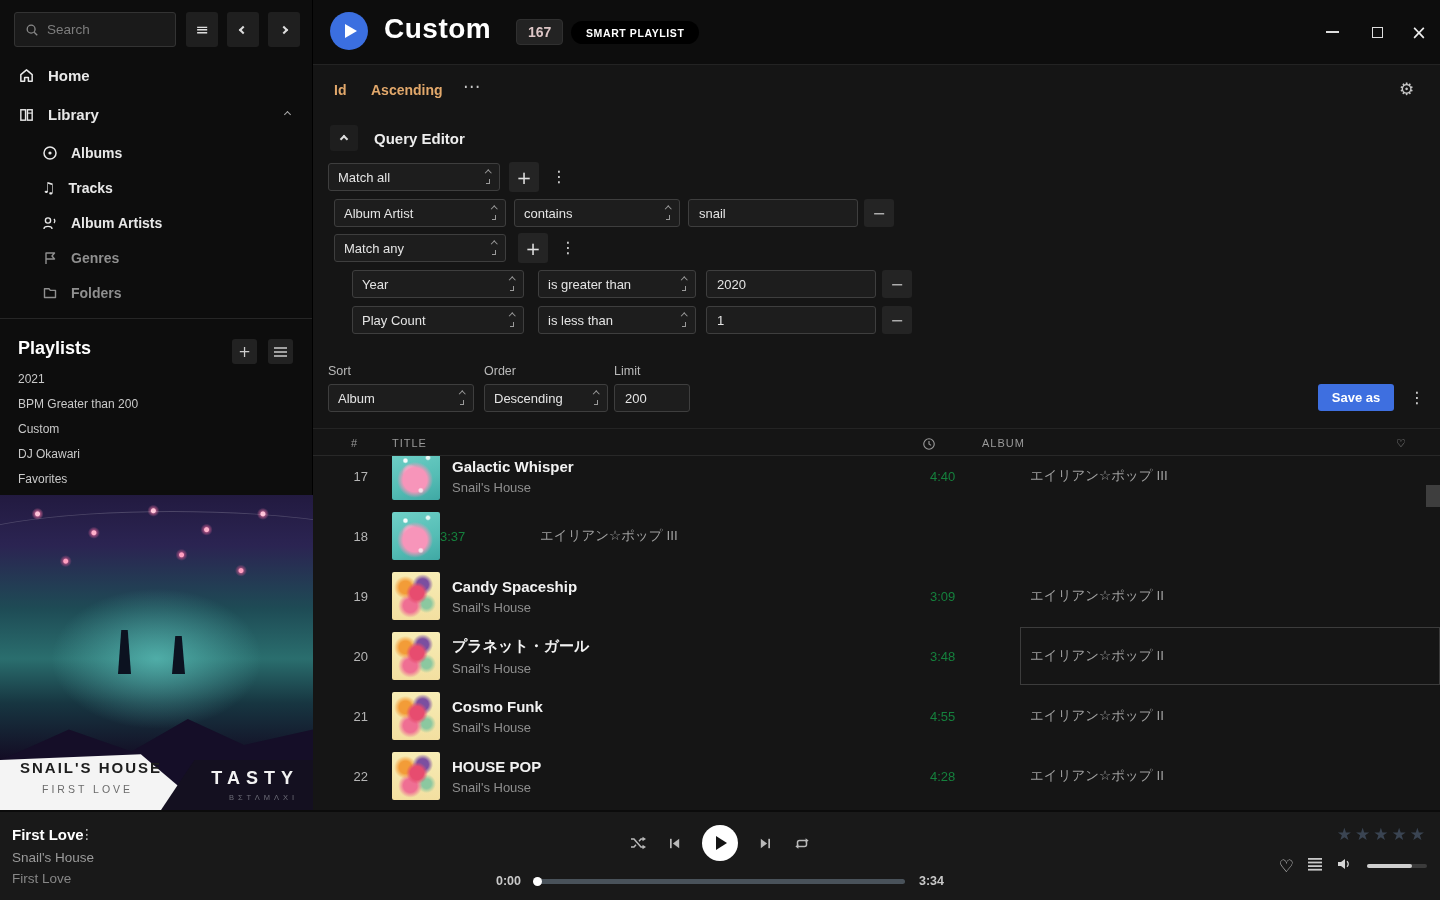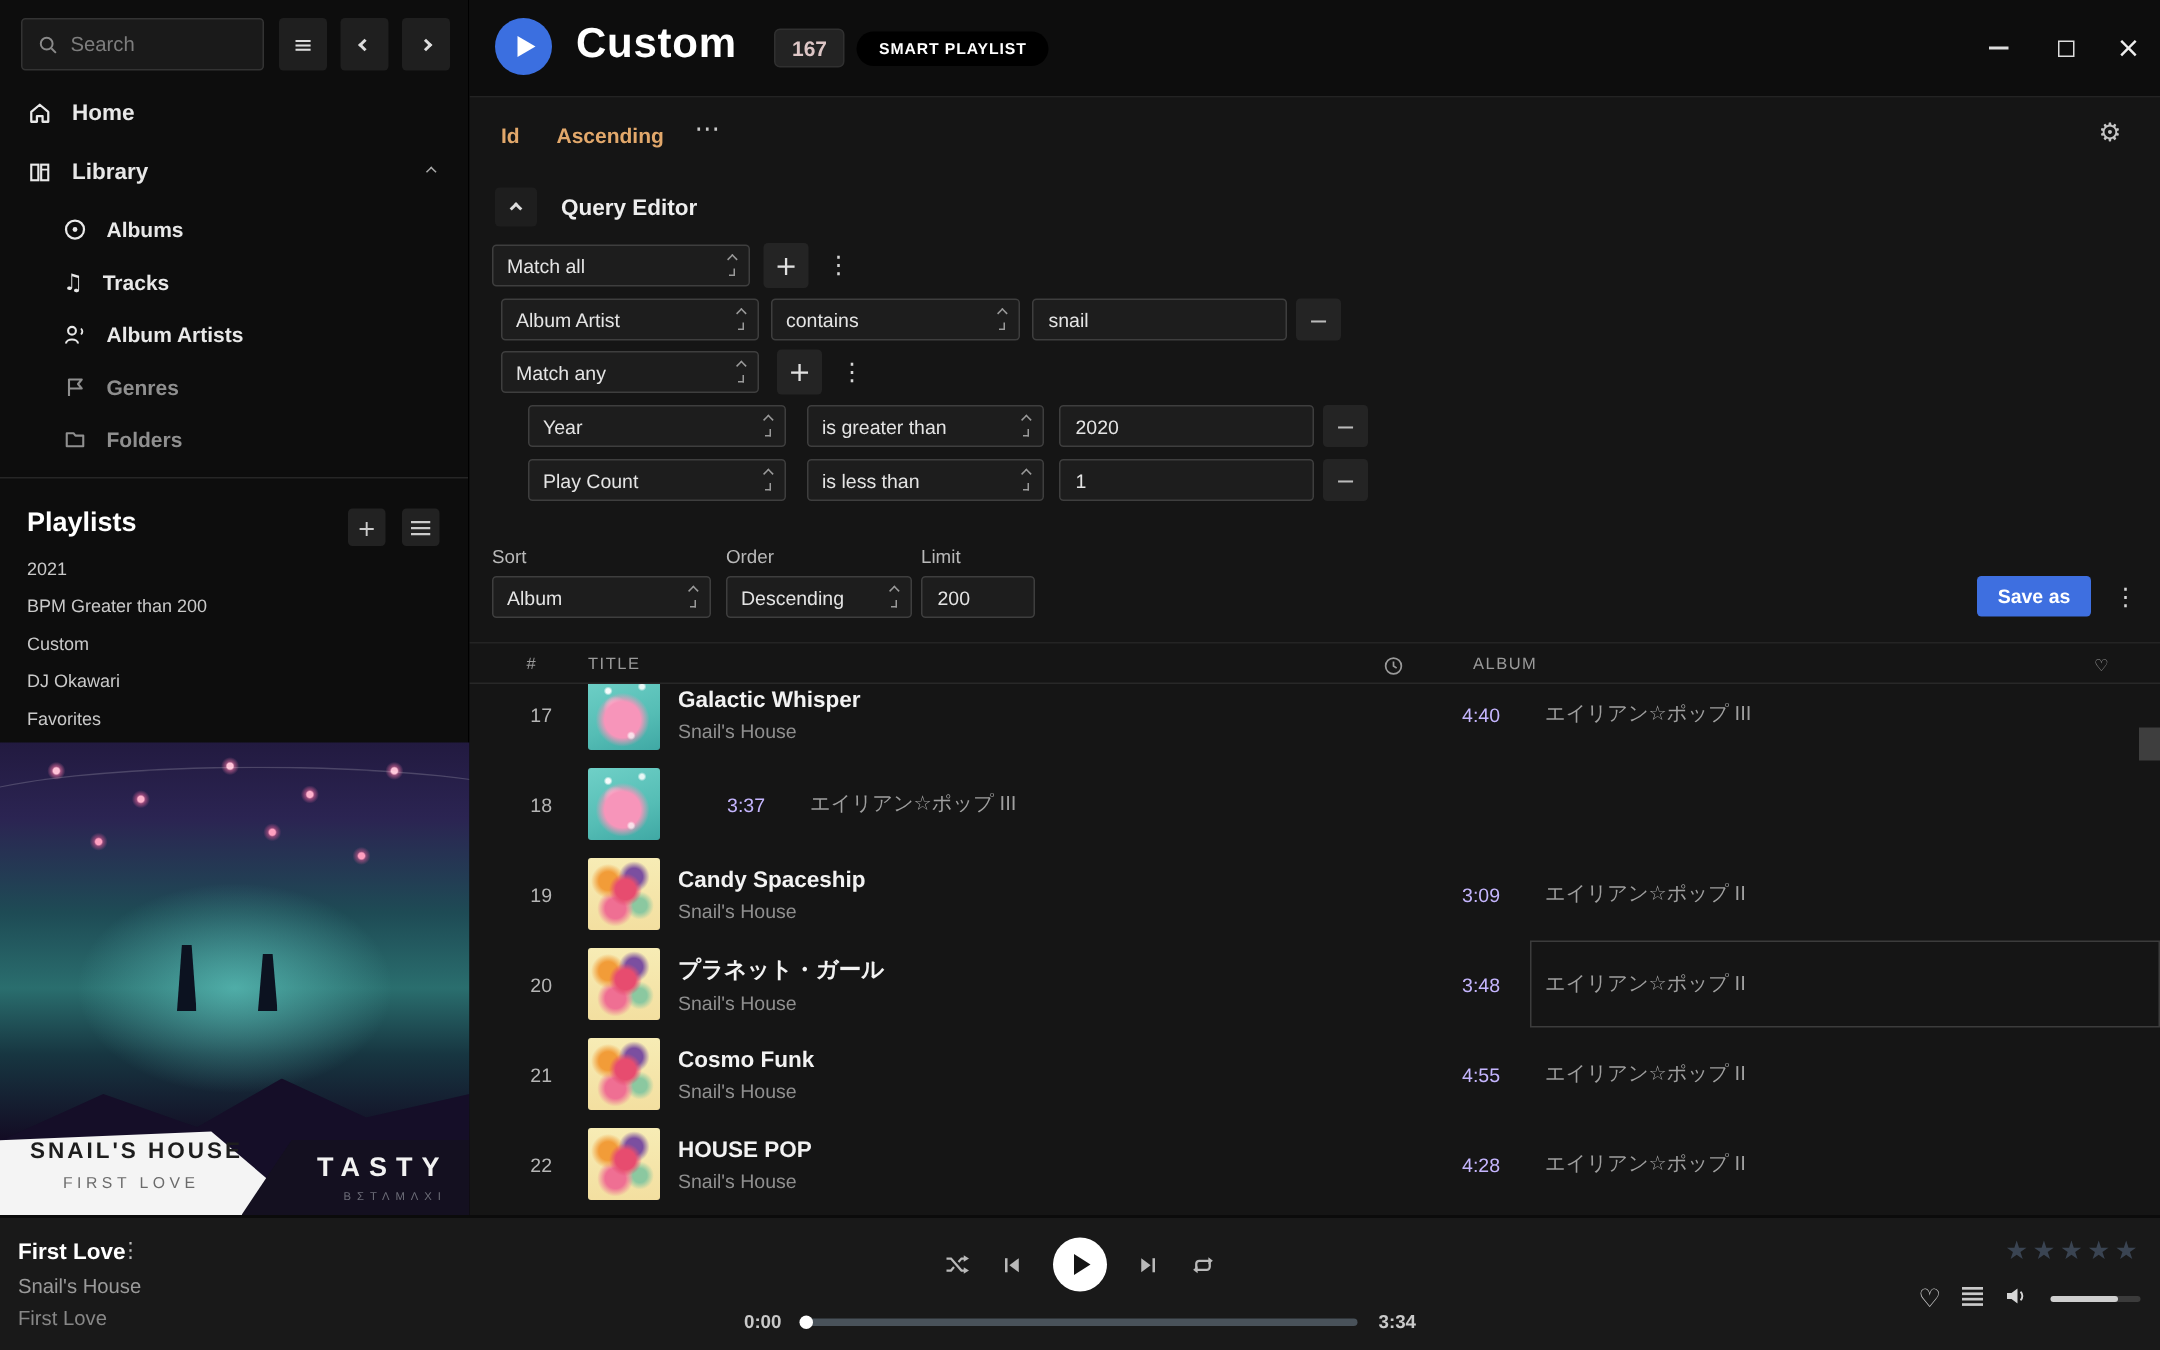--- a/index.html
+++ b/index.html
@@ -126,21 +126,21 @@
   .art-b { background:
       radial-gradient(circle at 52% 44%, #e74c6f 0 18%, transparent 30%),
       radial-gradient(circle at 64% 26%, #7b4fa0 0 12%, transparent 22%),
       radial-gradient(circle at 28% 32%, #f29c38 0 13%, transparent 24%),
       radial-gradient(circle at 38% 70%, #ef6f93 0 15%, transparent 27%),
       radial-gradient(circle at 72% 66%, #8bc8a0 0 10%, transparent 20%),
       linear-gradient(180deg,#f7ecb5,#f3dfa0); }
   .c-main { flex:1; margin-left:12px; overflow:hidden; }
   .c-title { color:#f2f2f2; font-size:15px; font-weight:600; margin-bottom:5px; white-space:nowrap; }
   .c-artist { color:#8f8f8f; font-size:13px; white-space:nowrap; }
-  .c-time { width:70px; text-align:right; color:#c4b5fd; font-size:13px; flex:none; }
+  .c-time { width:70px; color:#15803d; font-size:13px; flex:none; }
   .c-album { width:420px; margin-left:20px; padding-left:9px; color:#9f9f9f; font-size:13.5px; flex:none;
     height:58px; display:flex; align-items:center; border:1px solid transparent; }
   .c-album.focused { border-color:#3c3c3c; }
   .scroll-thumb { position:absolute; right:0; top:485px; width:14px; height:22px; background:#3e3e3e; cursor:pointer; }
 
   
   .np-title { position:absolute; left:12px; top:14px; color:#fff; font-size:15px; font-weight:bold; }
   .np-kebab { position:absolute; left:80px; top:14px; color:#bbb; font-size:14px; background:none; border:none; cursor:pointer; }
   .np-artist { position:absolute; left:12px; top:38px; color:#9a9a9a; font-size:13.5px; }
   .np-album { position:absolute; left:12px; top:59px; color:#878787; font-size:13.5px; }

